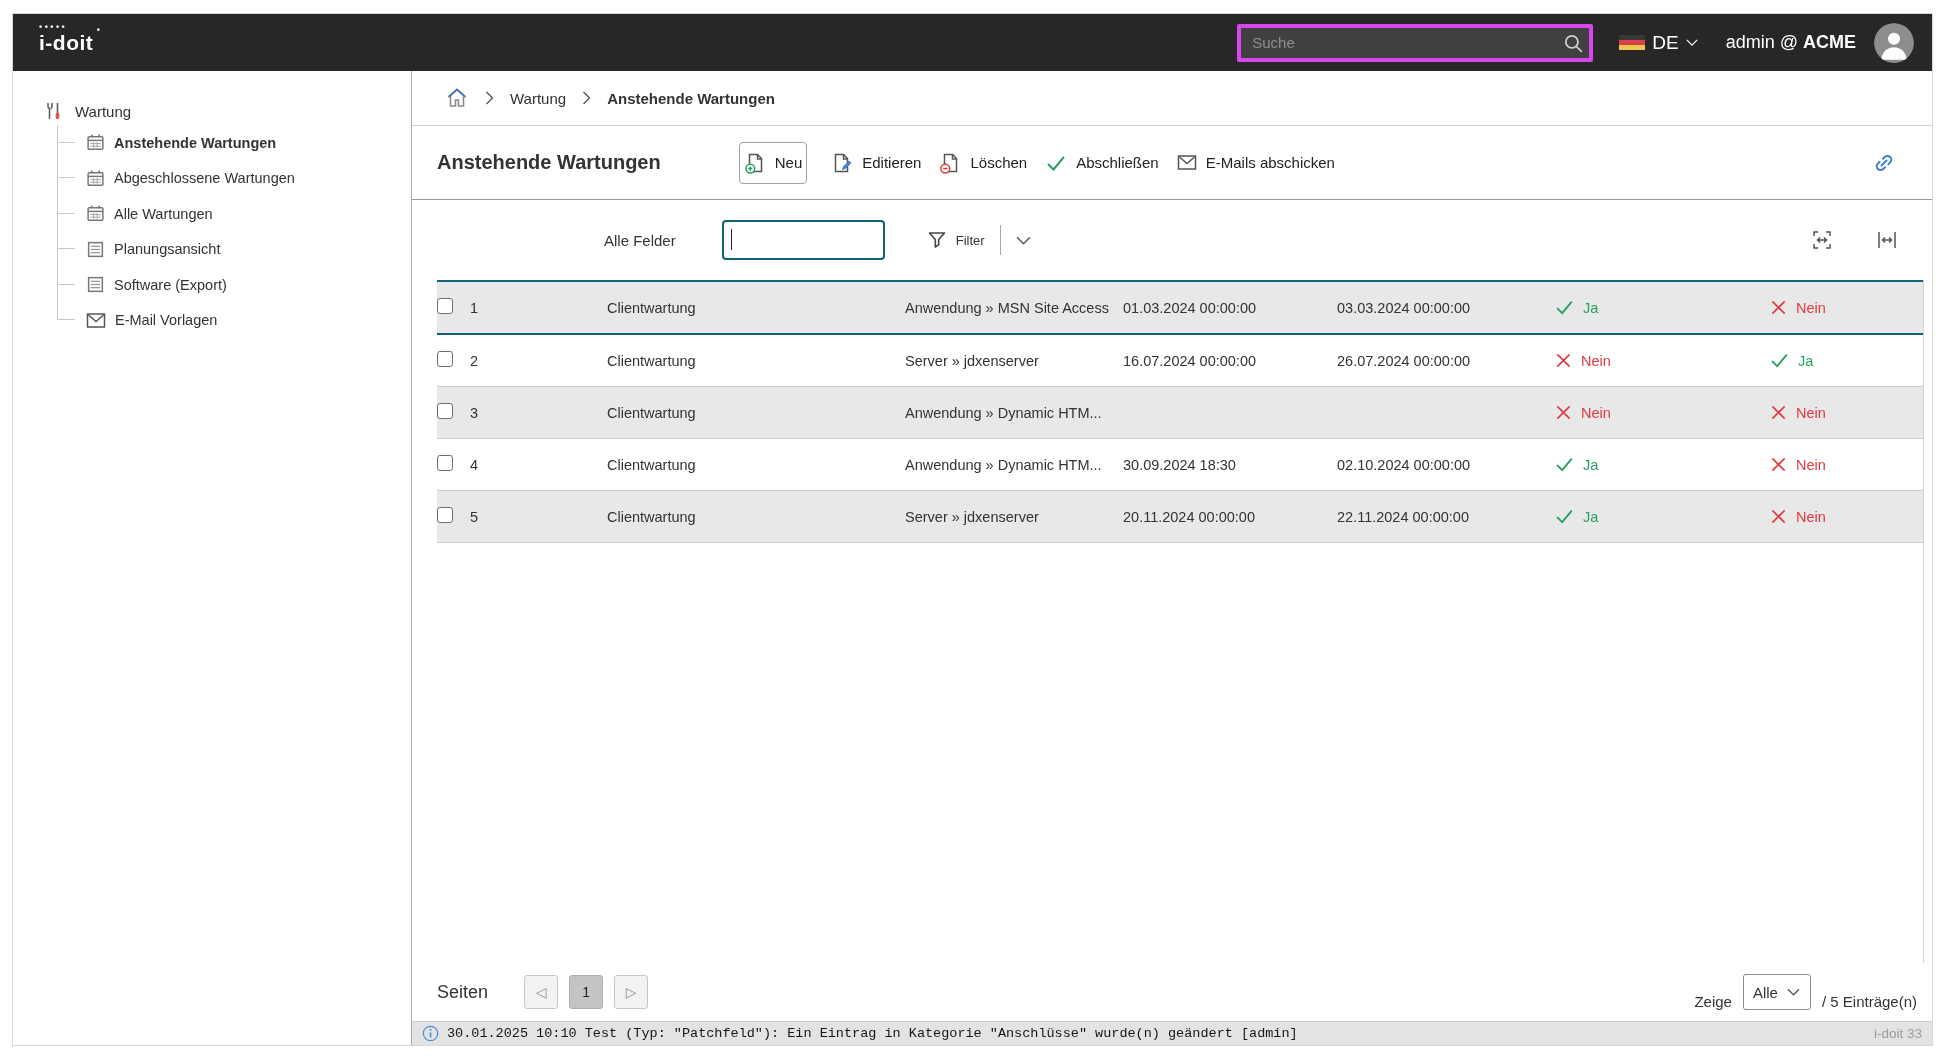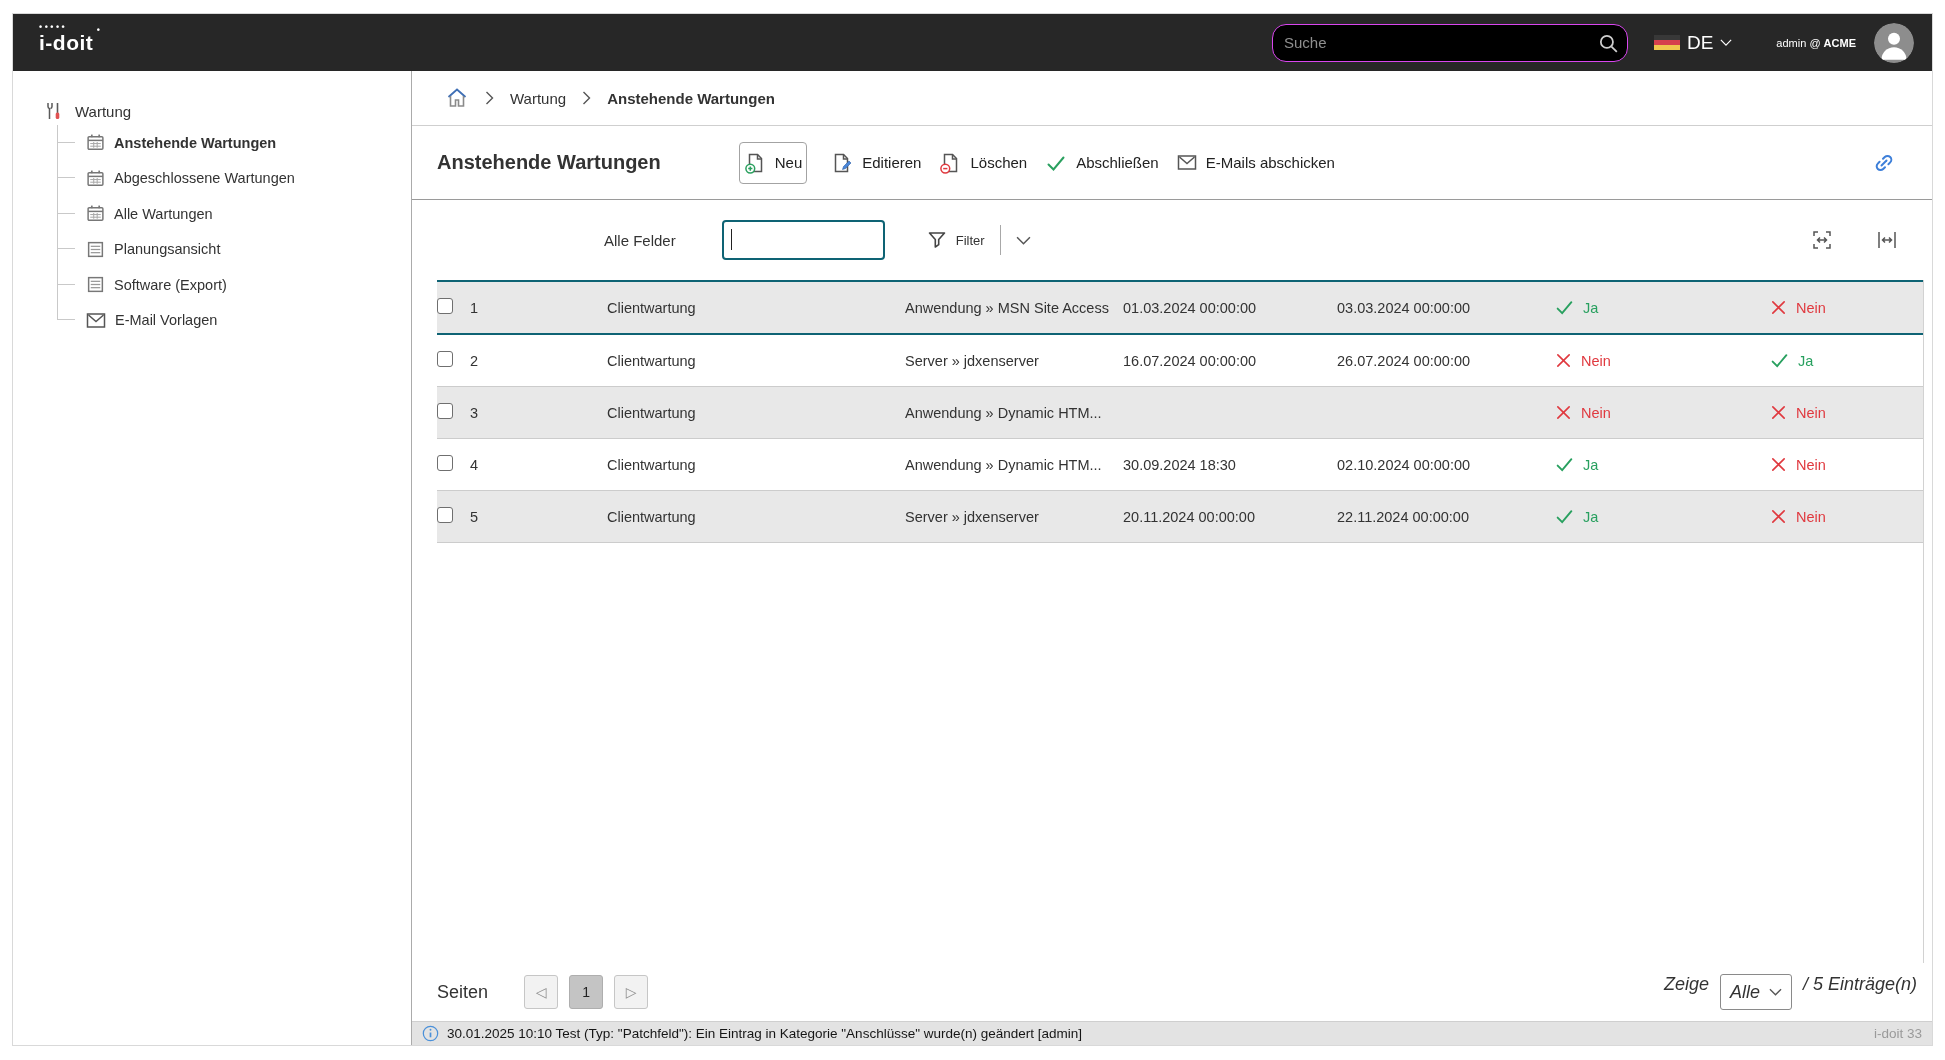--- a/index.html
+++ b/index.html
@@ -14,29 +14,29 @@
   .navbar { height:57px; background:#272727; display:flex; align-items:center;
             padding:0 18px 0 26px; flex:0 0 auto; }
   .logo { position:relative; color:#fff; font-weight:bold; font-size:21px; letter-spacing:.5px; margin-right:38px; }
   .logo .dots { position:absolute; top:-9px; left:0px; font-size:9px; letter-spacing:2.5px; color:#fff; }
   .logo .tm { position:absolute; top:-6px; right:-7px; font-size:9px; color:#fff; }
   .menu { display:flex; align-items:center; height:100%; }
   .menu-item { padding:0 21px; color:#e3e3e3; font-size:15.5px; height:100%;
                display:flex; align-items:center; cursor:pointer; white-space:nowrap; }
   .menu-item.active { color:#fff; font-weight:bold; }
   .nav-search { margin-left:auto; position:relative; width:356px; height:38px; }
-  .nav-search input { width:100%; height:100%; background:#000000; border:1px solid #d946ef;
-      border-radius:14px; color:#bdbdbd; font-size:15px; padding:0 38px 0 11px;
+  .nav-search input { width:100%; height:100%; background:#404040; border:4px solid #d946ef;
+      border-radius:2px; color:#bdbdbd; font-size:15px; padding:0 38px 0 11px;
       font-family:inherit; outline:none; }
   .nav-search input::placeholder { color:#8f8f8f; }
   .nav-search .mag { position:absolute; right:9px; top:8px; }
   .lang { display:flex; align-items:center; gap:7px; margin-left:26px; color:#fff; font-size:19px; cursor:pointer; }
   .flag { width:26px; height:16px; display:flex; flex-direction:column; }
   .flag i { flex:1; } .flag i:nth-child(1){background:#383838;} .flag i:nth-child(2){background:#d6414d;} .flag i:nth-child(3){background:#f0c84e;}
-  .userinfo { margin-left:44px; color:#fff; font-size:11px; white-space:nowrap; }
+  .userinfo { margin-left:28px; color:#fff; font-size:18px; white-space:nowrap; }
   .userinfo b { font-weight:bold; }
   .avatar { margin-left:18px; width:40px; height:40px; border-radius:50%; overflow:hidden; flex:0 0 auto; cursor:pointer; }
 
   
   .app-body { flex:1; display:flex; min-height:0; }
   .sidebar { width:399px; flex:0 0 auto; border-right:1px solid #ababab; padding:26px 0 0 31px; }
   .tree-root { display:flex; align-items:center; gap:11px; font-size:15px; height:28px; cursor:pointer; }
   .tree { list-style:none; margin-left:13px; }
   .tree li { position:relative; padding-left:29px; height:35.5px; display:flex; align-items:center; gap:9px;
              font-size:14.5px; cursor:pointer; white-space:nowrap; }
@@ -94,28 +94,28 @@
   .bool .txt.yes { color:#28a05f; }
   .bool .txt.no  { color:#e0393f; }
 
   
   .pager { height:58px; flex:0 0 auto; display:flex; align-items:center; padding:0 15px 0 25px; }
   .pager .plabel { font-size:18px; margin-right:36px; }
   .pbtn { width:34px; height:34px; border:1px solid #c6c6c6; background:#f2f2f2; border-radius:3px;
           display:flex; align-items:center; justify-content:center; font-size:14px; color:#8f8f8f;
           cursor:pointer; margin-right:11px; font-family:inherit; }
   .pbtn.current { background:#c4c4c4; border-color:#aeaeae; color:#222; }
-  .pager-right { margin-left:auto; display:flex; align-items:flex-start; gap:11px; font-size:18px;font-style:italic; }
+  .pager-right { margin-left:auto; display:flex; align-items:flex-end; gap:11px; font-size:15px; }
   .show-select { height:36px; min-width:68px; border:1px solid #8a8a8a; border-radius:3px; background:#fff;
           display:flex; align-items:center; gap:9px; padding:0 9px; cursor:pointer; }
 
   
   .statusbar { height:24px; flex:0 0 auto; background:#e3e3e3; border-top:1px solid #cfcfcf;
                display:flex; align-items:center; padding:0 10px; font-size:13.5px; color:#161616; }
-  .statusbar .msg { margin-left:8px; white-space:nowrap; }
+  .statusbar .msg { margin-left:8px; white-space:nowrap;font-family:Liberation Mono, monospace; }
   .statusbar .ver { margin-left:auto; color:#9a9a9a; }
 </style>
 </head>
 <body>
 
 <div class="app">
 
   <header class="navbar">
     <div class="logo">
       <span class="dots">•••••</span>

